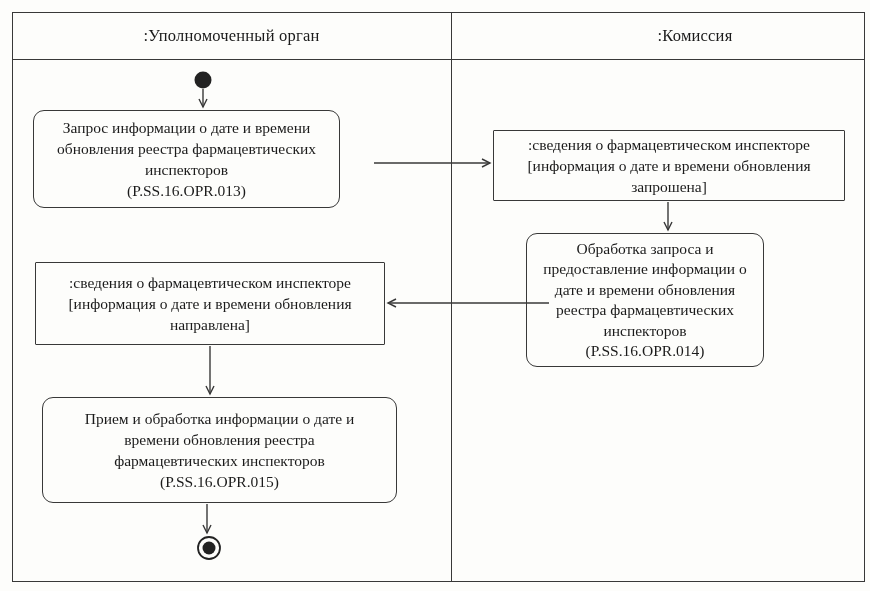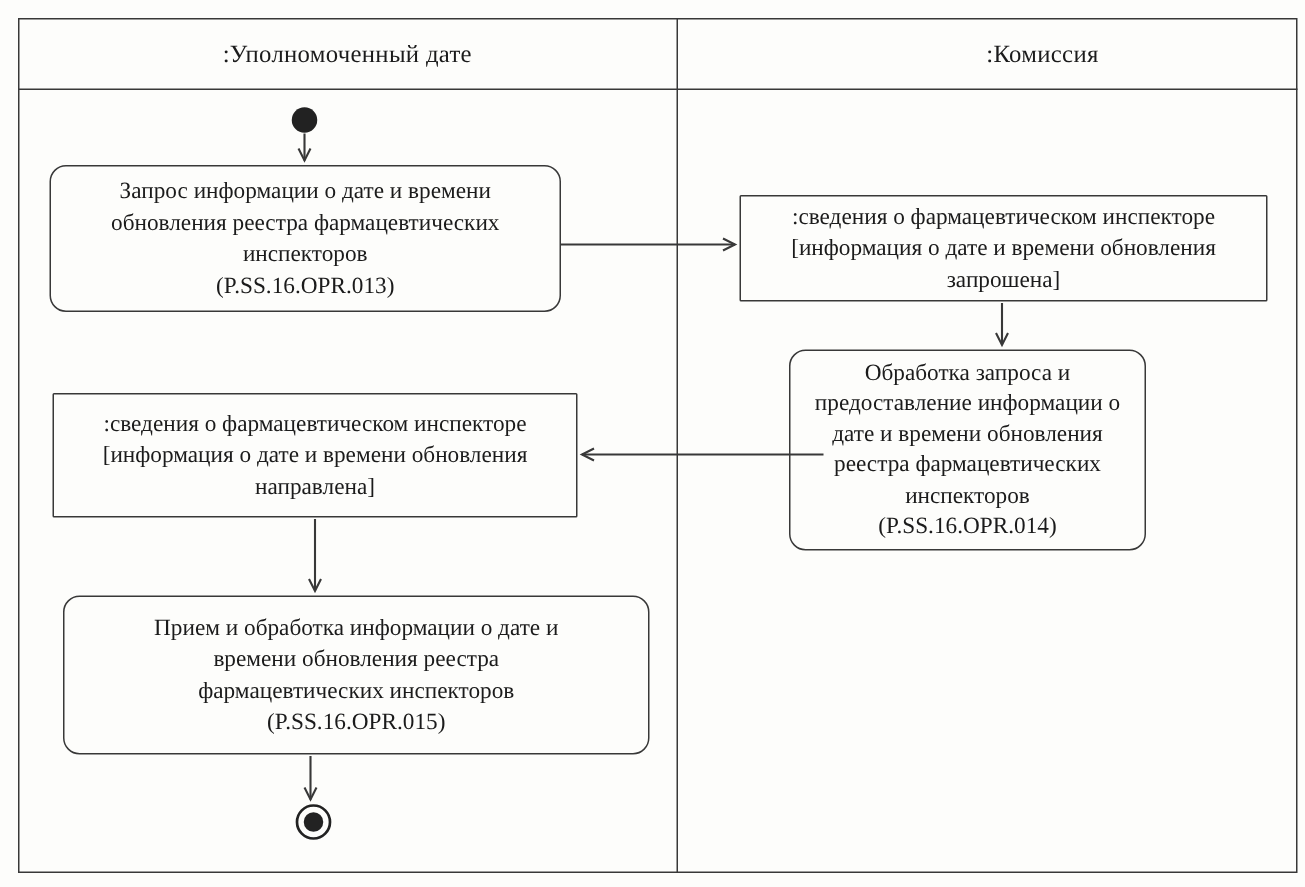--- a/index.html
+++ b/index.html
@@ -54,25 +54,25 @@
     text-align: center;
     background: var(--node-fill);
     border: 1.4px solid var(--line);
     font-size: 15.5px;
     line-height: 21px;
     padding: 2px 4px;
   }
   .node.action { border-radius: 11px; }
   .node.object { border-radius: 1px; }
   .node-label { white-space: pre-line; }
-  .node.action1 { left: 33px;  top: 110px; width: 341px; height: 98px;  }
+  .node.action1 { left: 33px;  top: 110px; width: 307px; height: 98px;  }
   .node.object1 { left: 493px; top: 130px; width: 352px; height: 71px;  }
   .node.action2 { left: 526px; top: 233px; width: 238px; height: 134px; line-height: 20.5px; }
   .node.object2 { left: 35px;  top: 262px; width: 350px; height: 83px;  }
-  .node.action3 { left: 42px;  top: 397px; width: 391px; height: 106px; }
+  .node.action3 { left: 42px;  top: 397px; width: 355px; height: 106px; }
   svg.connectors {
     position: absolute;
     left: 0; top: 0;
     width: 870px; height: 591px;
     pointer-events: none;
   }
   svg.connectors line { stroke: var(--line); stroke-width: 1.4; }
   svg.connectors .head { stroke: var(--line); stroke-width: 1.4; fill: none; }
   svg.connectors .fill-node { fill: #222; stroke: none; }
   svg.connectors .ring { fill: none; stroke: #222; stroke-width: 1.8; }
@@ -80,21 +80,21 @@
 </head>
 <body>
 
 <div class="canvas">
 
   <div class="frame"></div>
   <div class="hdr-line"></div>
   <div class="lane-line"></div>
 
   <div class="lane-label left">
-    <span>:Уполномоченный дате</span>
+    <span>:Уполномоченный орган</span>
   </div>
   <div class="lane-label right">
     <span>:Комиссия</span>
   </div>
 
   <div class="node action action1">
     <div class="node-label">Запрос информации о дате и времени
 обновления реестра фармацевтических
 инспекторов
 (P.SS.16.OPR.013)</div>

